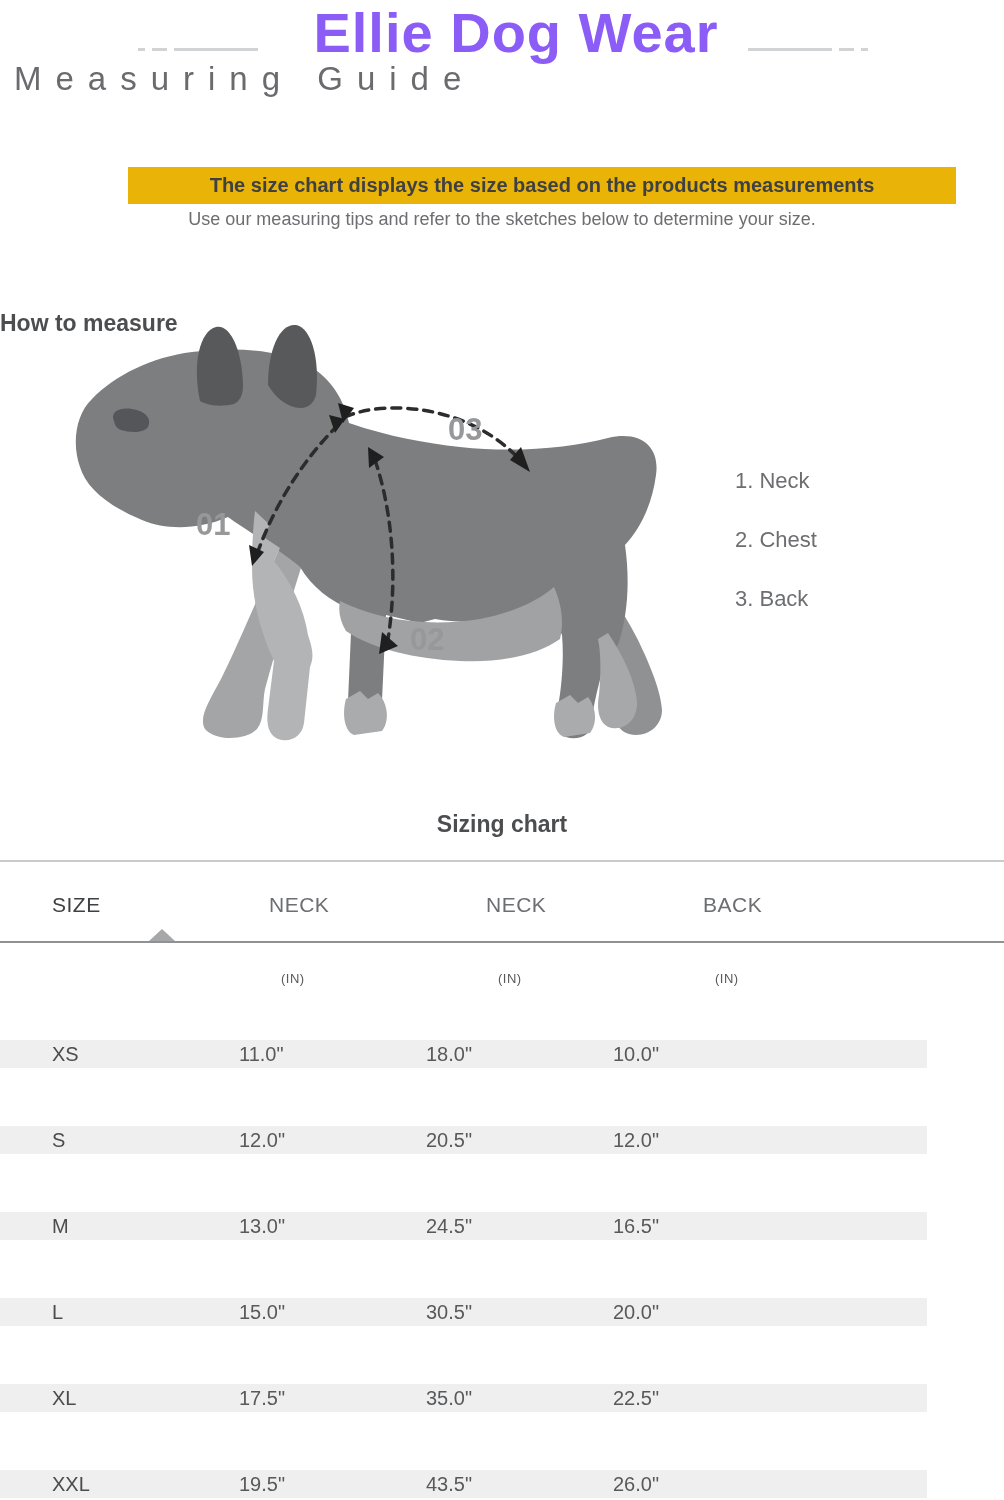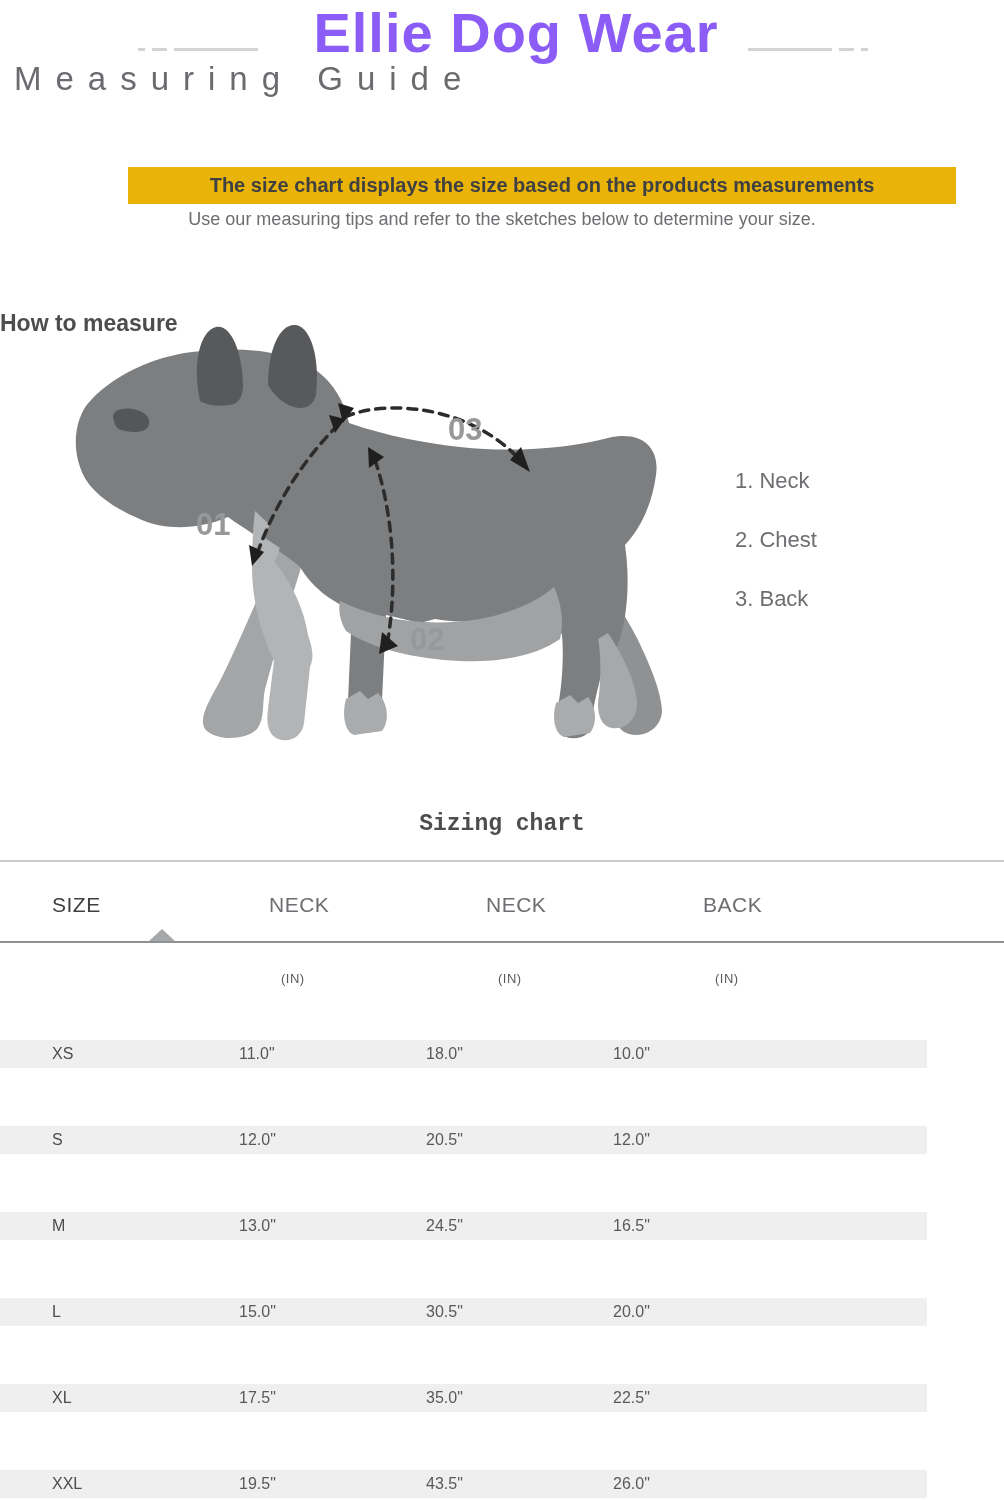--- a/index.html
+++ b/index.html
@@ -44,21 +44,21 @@
   }
   .dog-svg{left:50px;top:305px;}
   .legend{left:735px;top:468px;}
   .legend .legend-item{
     font-size:22px;color:#6d6e71;margin-bottom:33px;white-space:nowrap;
   }
 
   
   .sizing-title{
     top:811px;left:0;width:100%;text-align:center;
-    font-size:23px;font-weight:700;color:#4c4d4f;font-family:Liberation Mono, monospace;
+    font-size:23px;font-weight:700;color:#4c4d4f;
   }
   .rule{left:0;width:1004px;height:0;}
   .rule-top{top:860px;border-top:2px solid #c9cacb;}
   .rule-mid{top:941px;border-top:2px solid #8f9193;}
   .size-caret{
     top:929px;left:149px;width:0;height:0;
     border-left:13px solid transparent;border-right:13px solid transparent;
     border-bottom:12px solid #a5a7a9;
   }
   .t-grid{
@@ -70,21 +70,21 @@
   .head-row .col{font-size:21px;color:#6d6e71;letter-spacing:0.5px;}
   .head-row .col-size{color:#3f4042;}
   .units-row{top:963px;left:12px;width:868px;height:30px;}
   .units-row .unit{font-size:13px;color:#58595b;letter-spacing:0.5px;}
   .rows-wrap{top:1040px;left:0;width:868px;}
   .t-row{position:relative;height:28px;margin-bottom:58px;}
   .t-row::before{
     content:"";position:absolute;left:-42px;right:-59px;top:0;bottom:0;
     background:#efeff0;z-index:0;
   }
-  .t-row > div{position:relative;z-index:1;font-size:16px;color:#58595a;}
+  .t-row > div{position:relative;z-index:1;font-size:20px;color:#58595a;}
   .t-row .cell-size{color:#4b4c4e;}
 </style>
 </head>
 <body>
 
 <div class="abs brand-title">Ellie Dog Wear</div>
 <div class="abs brand-sub">Measuring Guide</div>
 <div class="abs deco deco-left">
   <span class="seg-s"></span>
     <span class="seg-m"></span>

